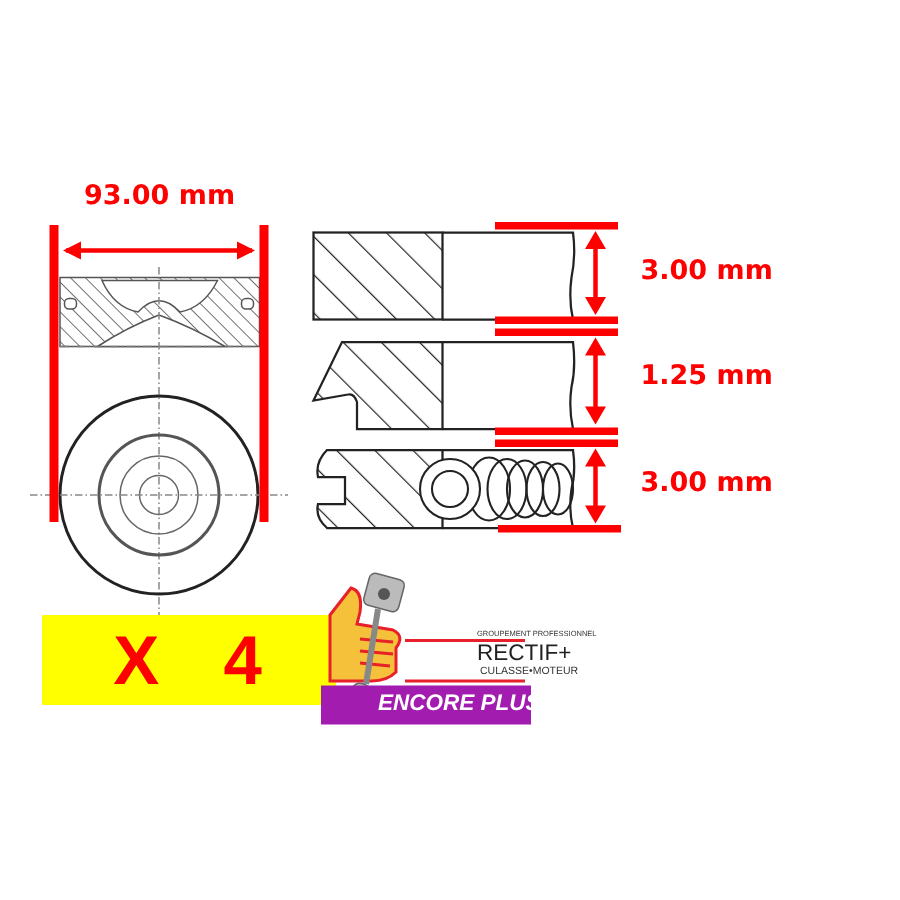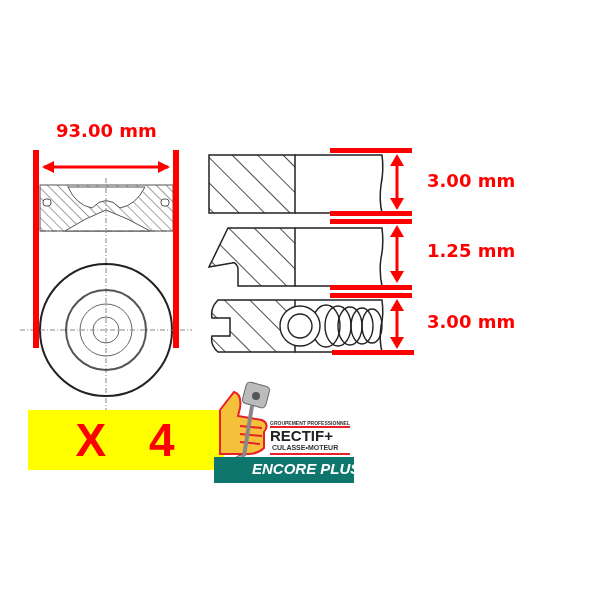--- a/index.html
+++ b/index.html
@@ -1,22 +1,22 @@
 <!DOCTYPE html>
 <html><head>
   <meta charset="utf-8">
   <style>
     html, body { margin:0; padding:0; background:#ffffff; }
     body { width:600px; height:600px; position:relative; overflow:hidden; font-family:"DejaVu Sans", sans-serif; }
     .abs { position:absolute; }
     .dim-label { position:absolute; color:#ff0000; font-weight:bold; font-size:18px; font-family:"DejaVu Sans", sans-serif; white-space:nowrap; }
     #qty-box { position:absolute; left:28px; top:410px; width:183px; height:60px; background:#ffff00;padding-left:13px; }
     #qty-text { position:absolute; left:0; top:0; width:100%; height:100%; display:flex; align-items:center; justify-content:center; color:#ff0000; font-weight:bold; font-size:46px; font-family:"Liberation Sans", sans-serif; letter-spacing:2px; word-spacing:26px; }
-    .logo-small { font-family:"Liberation Sans", sans-serif; font-weight:bold; color:#333; position:absolute; white-space:nowrap; }
-    #logo-encore { position:absolute; left:214px; top:457px; width:140px; height:26px; background:#0f766e; }
+    .logo-small { font-family:"Liberation Sans", sans-serif; font-weight:normal; color:#333; position:absolute; white-space:nowrap;margin-left:48px; }
+    #logo-encore { position:absolute; left:214px; top:457px; width:140px; height:26px; background:#a21caf; }
     #logo-encore-text { position:absolute; left:38px; top:3px; color:#fff; font-family:"Liberation Sans", sans-serif; font-weight:bold; font-style:italic; font-size:15px; white-space:nowrap; }
   </style>
 </head>
 <body>
 
 <svg class="abs" style="left:0;top:0" width="600" height="600" viewBox="0 0 600 600">
   <defs>
     <pattern id="hatch" patternUnits="userSpaceOnUse" width="7" height="7" patternTransform="rotate(-45)">
       <line x1="0" y1="0" x2="0" y2="7" stroke="#444" stroke-width="1"></line>
     </pattern>

